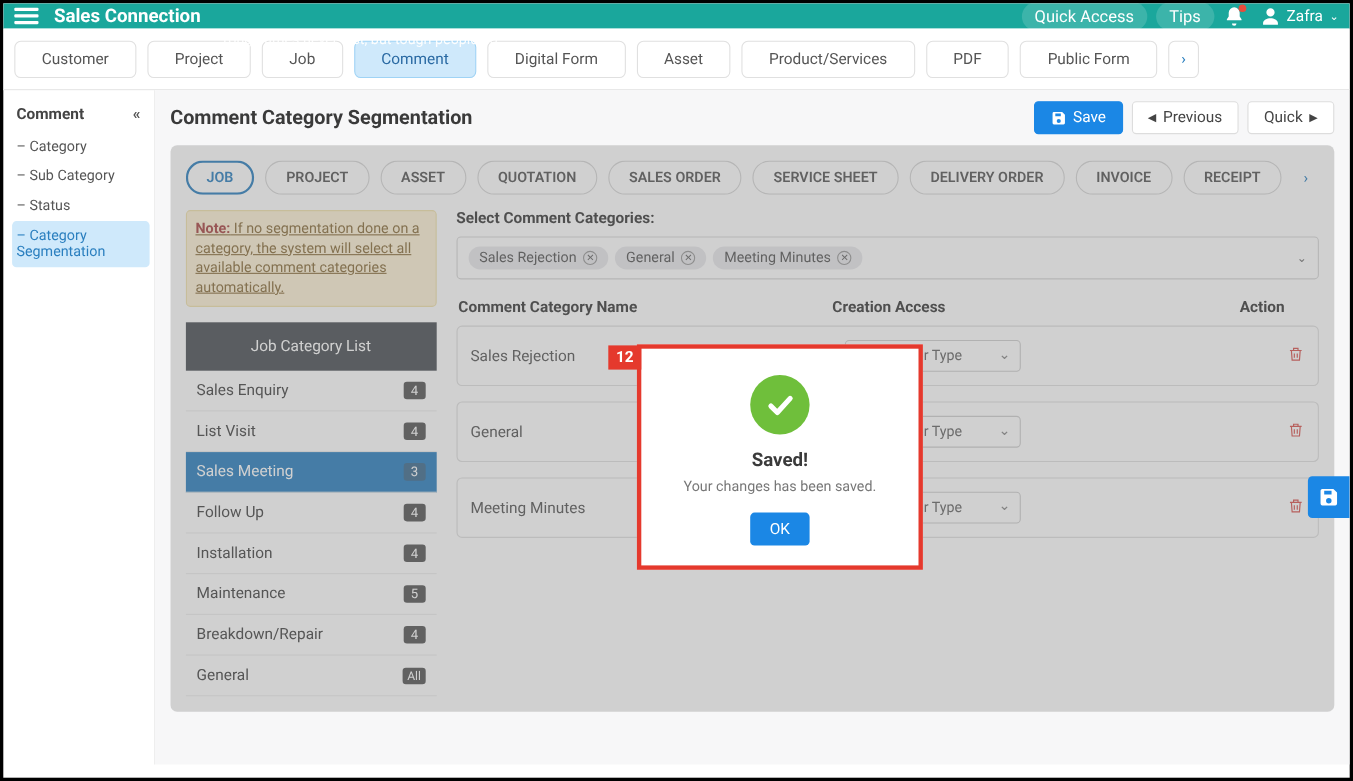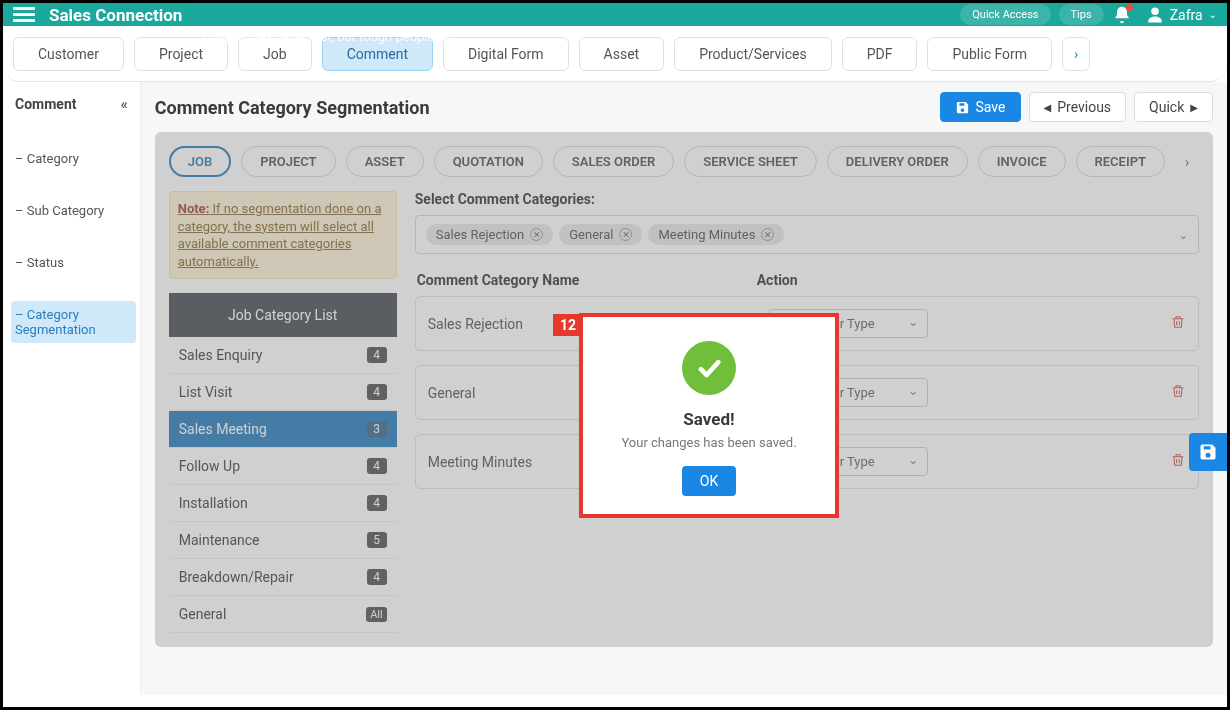--- a/index.html
+++ b/index.html
@@ -5,40 +5,40 @@
   * { box-sizing: border-box; margin: 0; padding: 0; font-family: -apple-system, BlinkMacSystemFont, "Segoe UI", Roboto, Arial, sans-serif; }
   body { background: #fff; width: 1230px; height: 710px; position: relative; border: 3px solid #000; overflow: hidden; }
 
   
   .topbar { height: 23px; background: #1aa79c; display: flex; align-items: center; padding: 0 10px; color: #fff; }
   .hamburger { width: 22px; height: 22px; display: flex; flex-direction: column; justify-content: center; gap: 3px; cursor: pointer; margin-right: 14px; }
   .hamburger span { display:block; height:3px; background:#fff; border-radius:1px; }
   .brand { font-weight: 700; font-size: 17px; margin-right: 18px; white-space:nowrap; }
   .tagline { font-size: 13px; opacity: .95; margin-top: 44px; }
   .topbar-right { margin-left: auto; display:flex; align-items:center; gap:8px; }
-  .pill { background: rgba(255,255,255,.15); border-radius: 14px; padding: 4px 12px; font-size: 11px; cursor:pointer; }
+  .pill { background: rgba(255,255,255,.15); border-radius: 14px; padding: 4px 12px; font-size: 15px; cursor:pointer; }
   .bell { width: 20px; height:20px; position: relative; cursor:pointer; }
   .bell svg { width:20px; height:20px; fill:#fff; }
   .bell .dot { position:absolute; top:-1px; right:-1px; width:7px; height:7px; background:#e74c3c; border-radius:50%; }
   .user { display:flex; align-items:center; gap:6px; cursor:pointer; margin-left:6px; font-size:14px; }
   .user svg { width:18px; height:18px; fill:#fff; }
   .chev { font-size:10px; }
 
   
-  .tabrow { height: 56px; background: #fff; display:flex; align-items:center; padding: 8px 10px; gap: 10px; border-bottom:1px solid #e6e6e6;border-radius:17px; }
+  .tabrow { height: 56px; background: #fff; display:flex; align-items:center; padding: 8px 10px; gap: 10px; border-bottom:1px solid #e6e6e6; }
   .tab { border:1px solid #e0e0e0; border-radius:6px; padding: 8px 24px; font-size:14px; color:#555; cursor:pointer; background:#fff; white-space:nowrap; }
   .tab.active { background:#cfe9fb; border-color:#9fd3f5; color:#2a6aa3; }
   .tabrow .scroll { width:28px; height:34px; border:1px solid #e0e0e0; border-radius:6px; display:flex; align-items:center; justify-content:center; color:#2a7fbf; cursor:pointer; font-size:14px; }
 
   
   .body { display:flex; height: calc(710px - 35px - 56px - 6px); }
   .sidebar { width: 190px; border-right:1px solid #eee; padding: 10px 4px 0 8px; }
   .sidebar-hdr { display:flex; align-items:center; justify-content:space-between; padding:4px 8px 8px 4px; font-weight:700; color:#444; font-size:14px; }
   .collapse { font-size:14px; color:#555; cursor:pointer; }
-  .sideitem { display:block; padding:6px 4px; font-size:13px; color:#555; cursor:pointer; border-radius:4px;margin-top:25px; }
+  .sideitem { display:block; padding:6px 4px; font-size:13px; color:#555; cursor:pointer; border-radius:4px; }
   .sideitem.active { background:#cfe9fb; color:#2a7fbf; }
 
   .main { flex:1; background:#f7f7f8; padding: 10px 0 0 0; position:relative; }
   .mainbar { display:flex; align-items:center; padding: 0 14px 10px 14px; }
   .pagetitle { font-size:18px; font-weight:700; color:#3a3a3a; }
   .mainbar-right { margin-left:auto; display:flex; gap:8px;padding-left:20px; }
   .btn { border:1px solid #ddd; border-radius:4px; background:#fff; padding:6px 14px; font-size:14px; color:#444; cursor:pointer; display:flex; align-items:center; gap:6px; }
   .btn.primary { background:#1b87e5; color:#fff; border-color:#1b87e5; }
   .btn .tri { font-size:10px; }
 
@@ -246,20 +246,21 @@
               </span>
             <span class="chip">
                 <span>Meeting Minutes</span>
                 <span class="x">✕</span>
               </span>
             <span class="caret">⌄</span>
           </div>
 
           <div class="tablehdr">
             <div class="th-name">Comment Category Name</div>
+            <div class="th-access">Creation Access</div>
             <div class="th-action">Action</div>
           </div>
 
           <div class="row">
             <div class="name">Sales Rejection</div>
             <div class="access">
                 <div class="select">Select User Type</div>
               </div>
             <div class="action"><span class="trash"><svg viewBox="0 0 24 24">
                     <path d="M4 7h16M9 7V4h6v3M6 7l1 13h10l1-13M10 11v6M14 11v6"></path>

